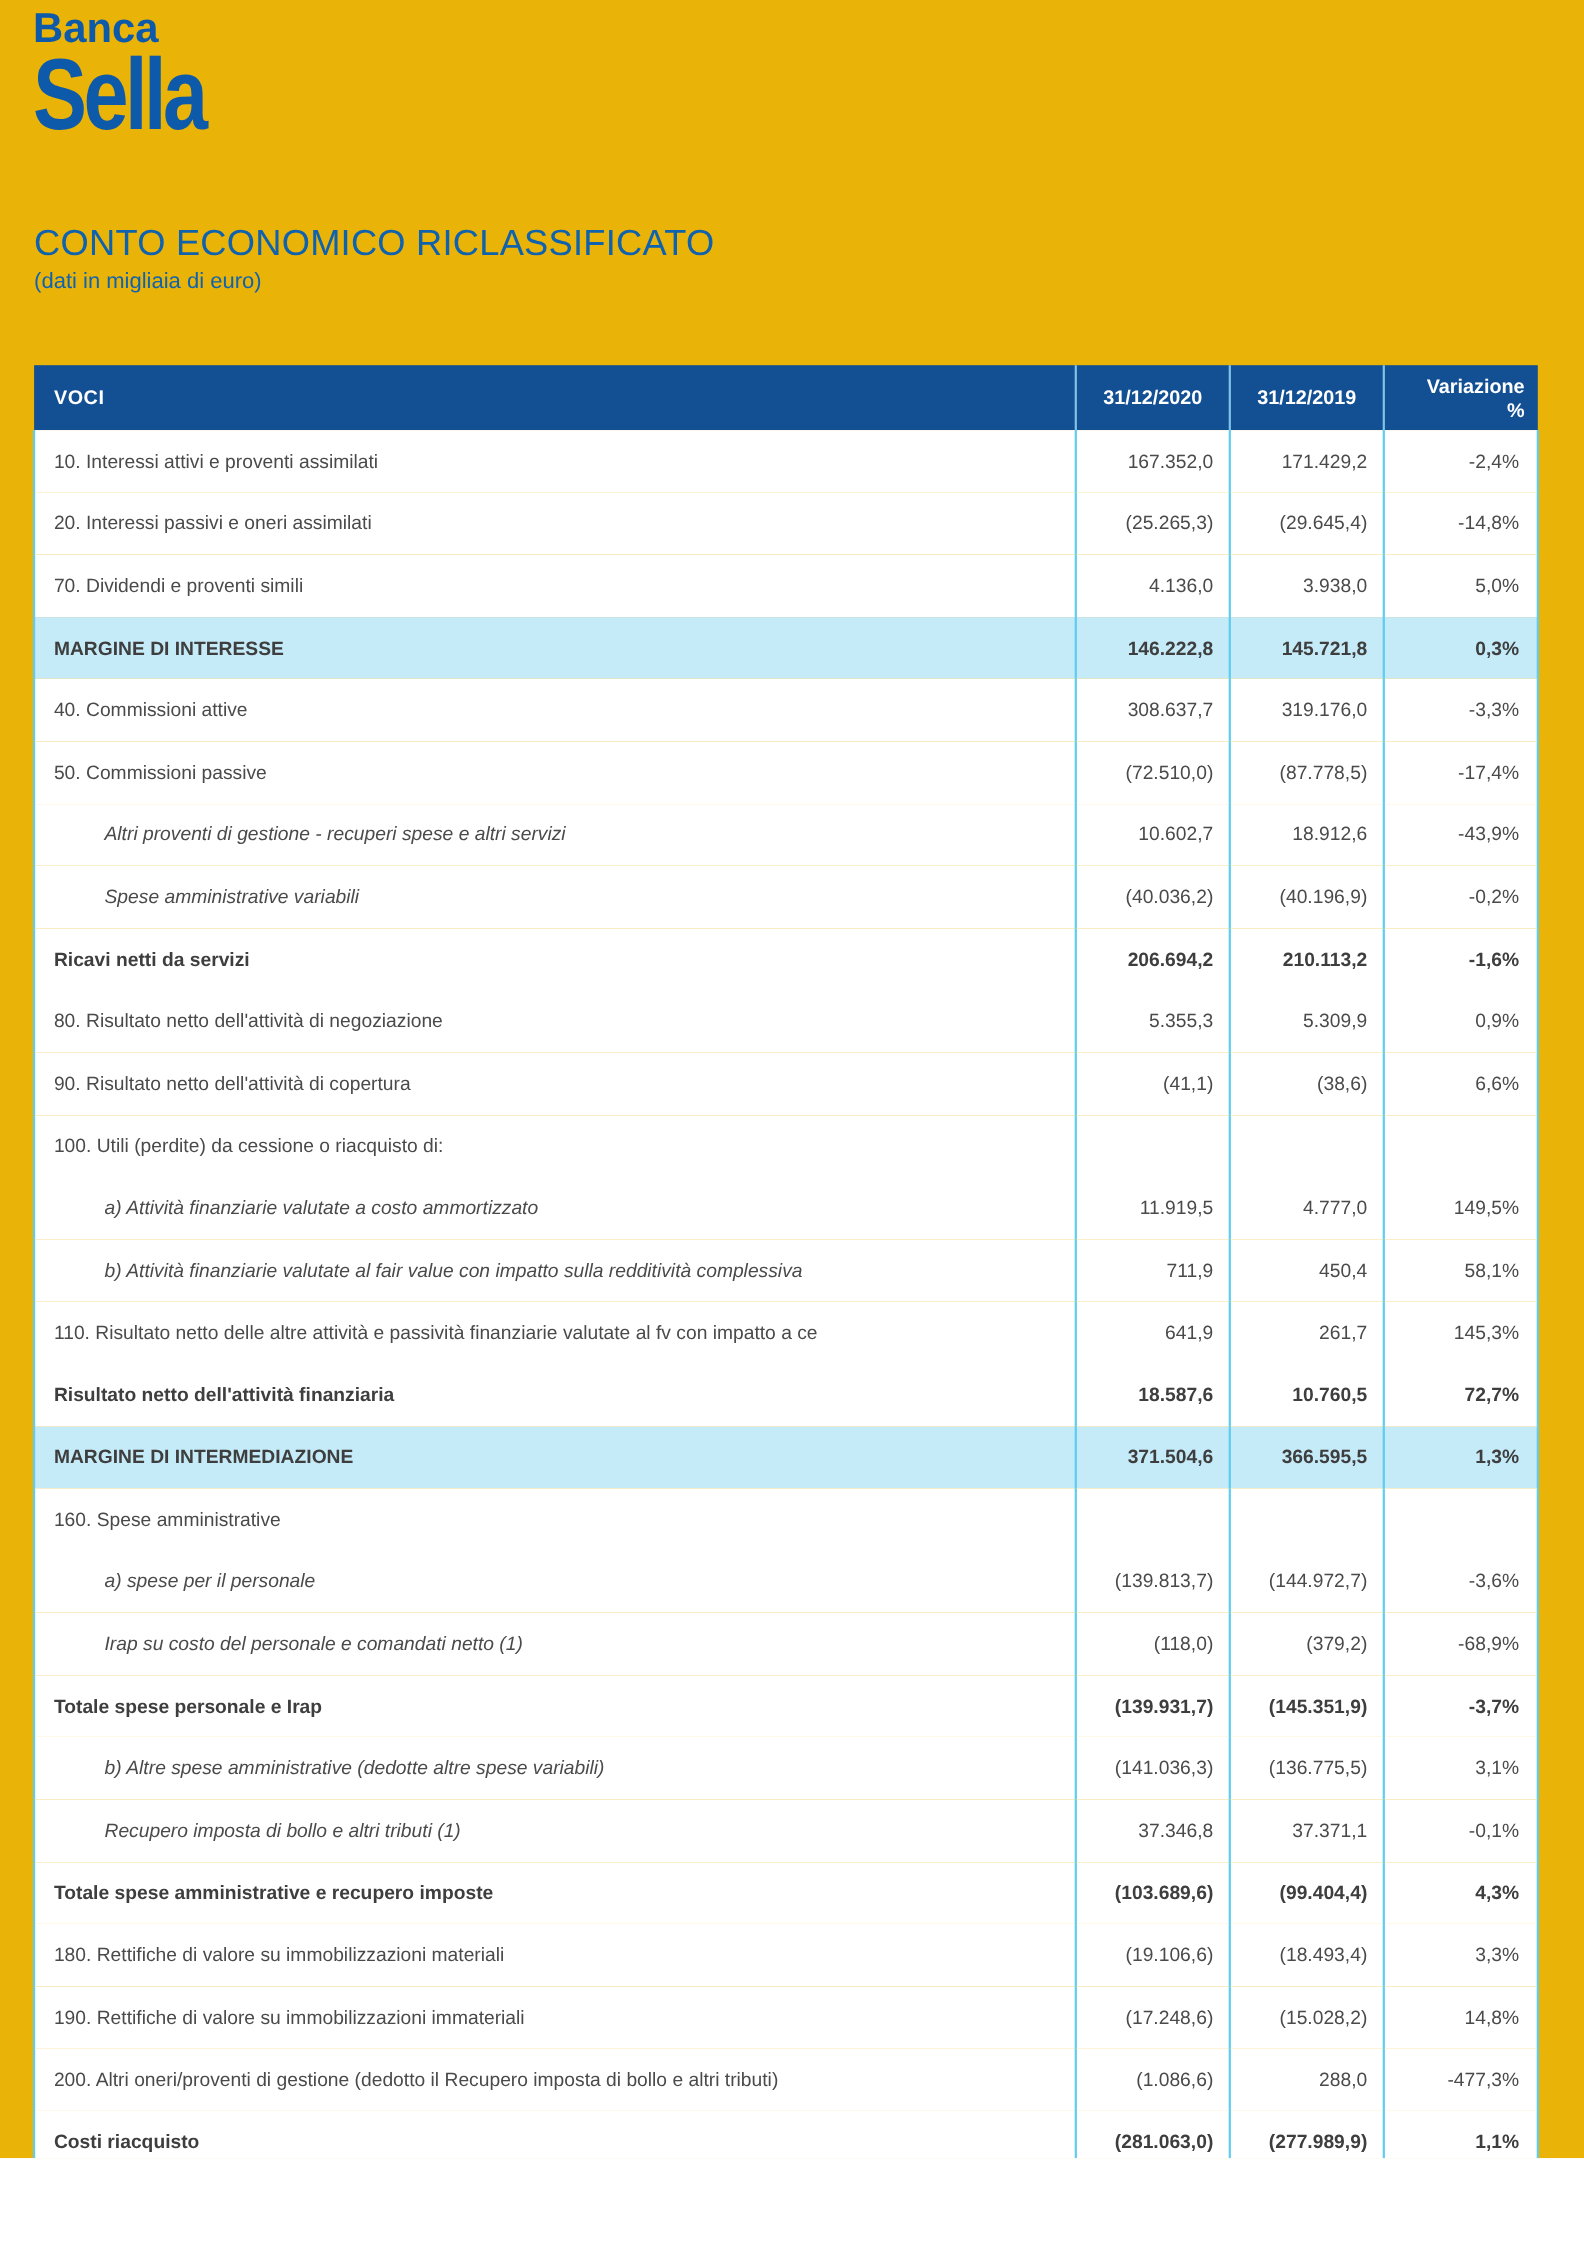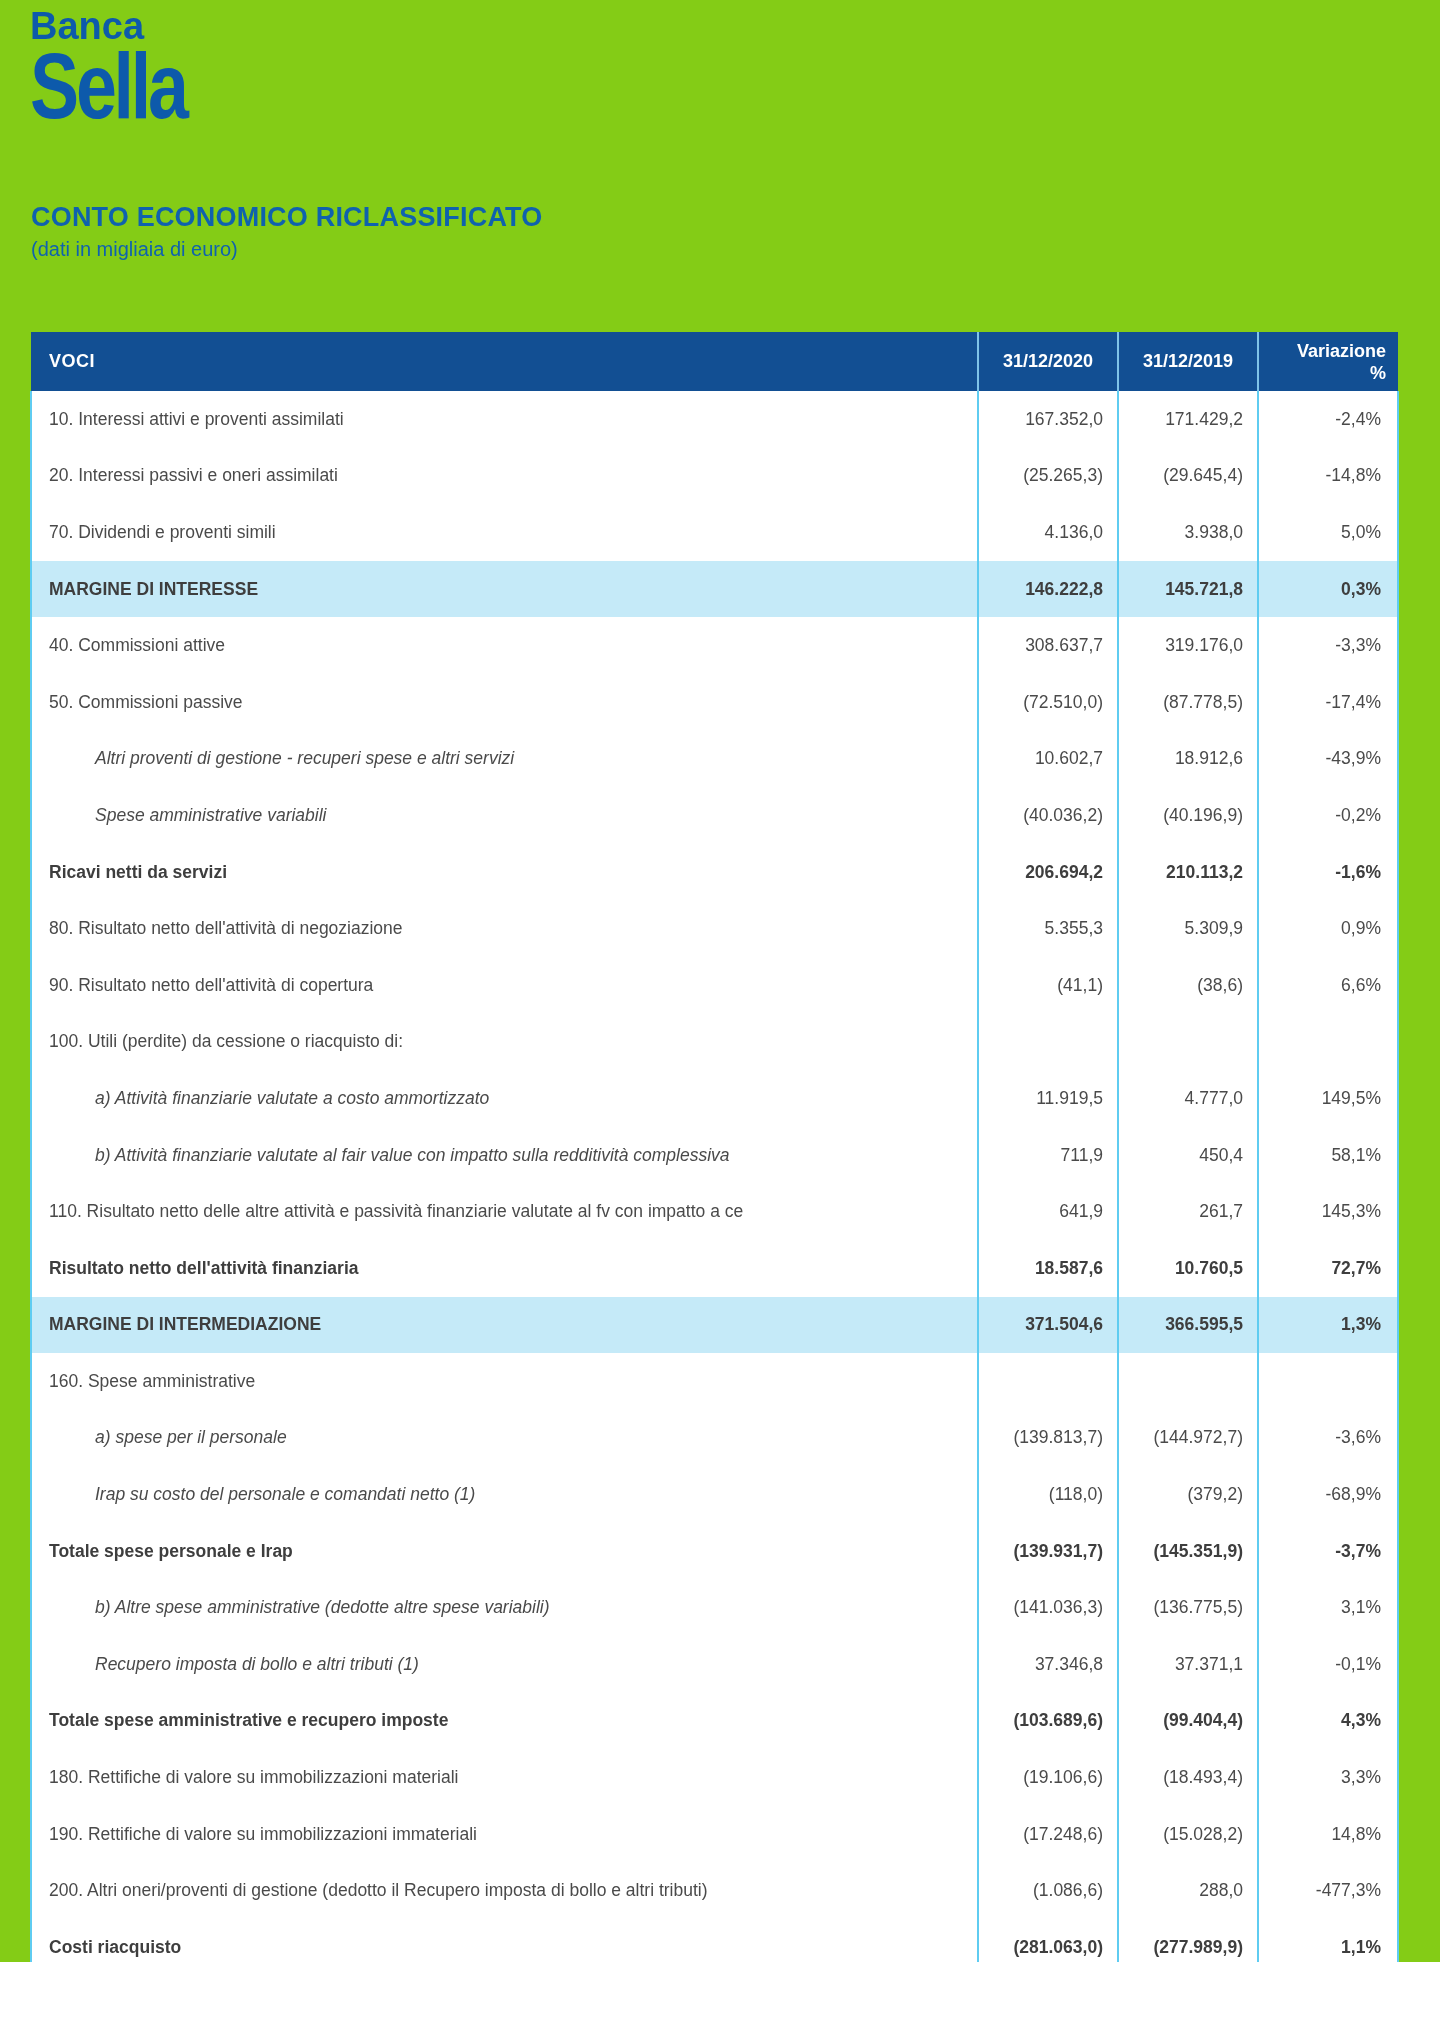--- a/index.html
+++ b/index.html
@@ -9,21 +9,21 @@
     --highlight-blue: #c5eaf8;
     --grid-cyan: #5fccf1;
     --body-text: #4a4a4a;
     --bold-text: #3e3e3e;
   }
   html, body { margin: 0; padding: 0; background: #ffffff; }
   .page {
     position: relative;
     width: 1440px;
     height: 1962px;
-    background: #84cc16;
+    background: #eab308;
     overflow: hidden;
     font-family: "Liberation Sans", sans-serif;
   }
 
   
   .logo { position: absolute; left: 30px; top: 6px; color: var(--brand-blue); }
   .logo-banca {
     font-size: 38px;
     font-weight: bold;
     line-height: 40px;
@@ -34,21 +34,21 @@
     font-weight: bold;
     line-height: 76px;
     letter-spacing: -4px;
     transform: scaleX(0.80);
     transform-origin: left top;
     margin-top: 2px;
   }
 
   
   .titles { position: absolute; left: 31px; top: 202px; color: var(--title-blue); }
-  .title { margin: 0; font-size: 27px; font-weight: bold; letter-spacing: 0.2px; }
+  .title { margin: 0; font-size: 33px; font-weight: normal; letter-spacing: 0.2px; }
   .subtitle { margin-top: 5px; font-size: 20px; font-weight: normal; }
 
   
   .fin-table {
     position: absolute;
     left: 30px;
     top: 306px;
     width: 1367px;
     border-collapse: collapse;
     table-layout: fixed;

